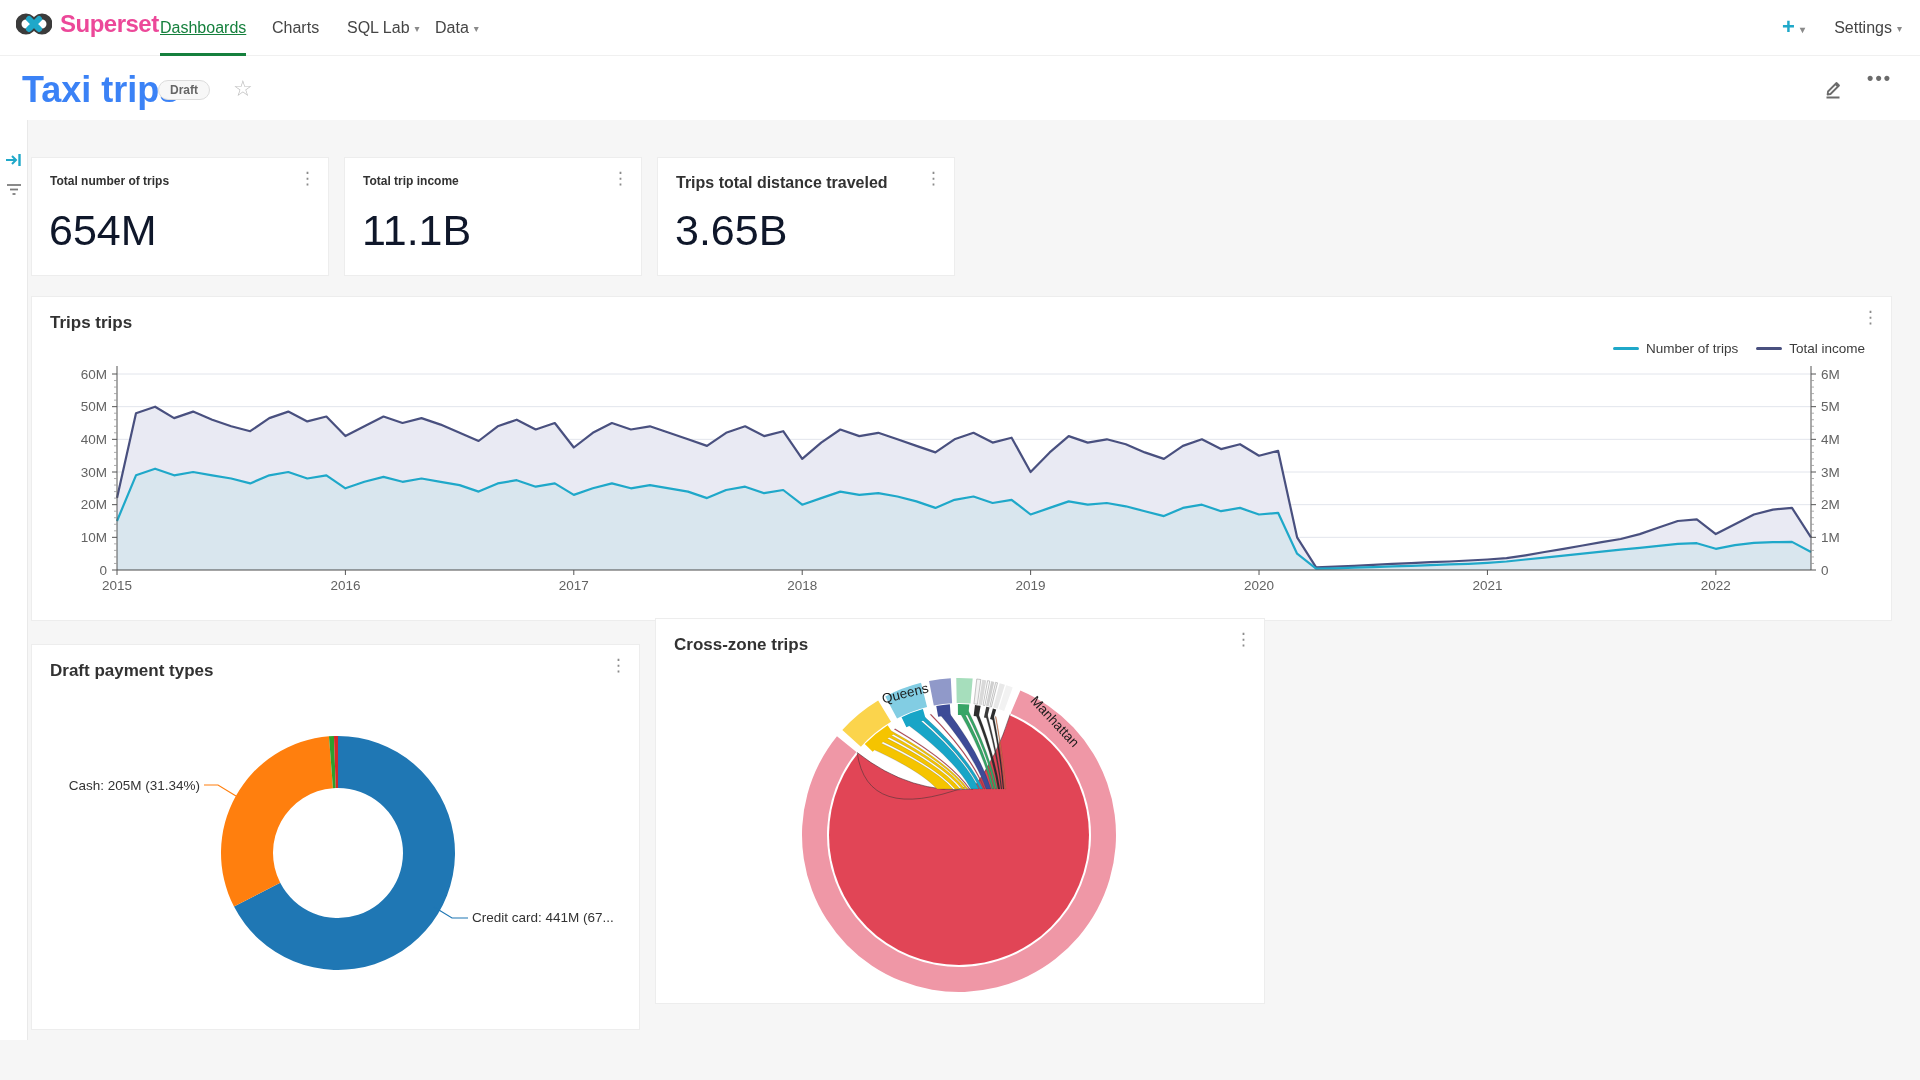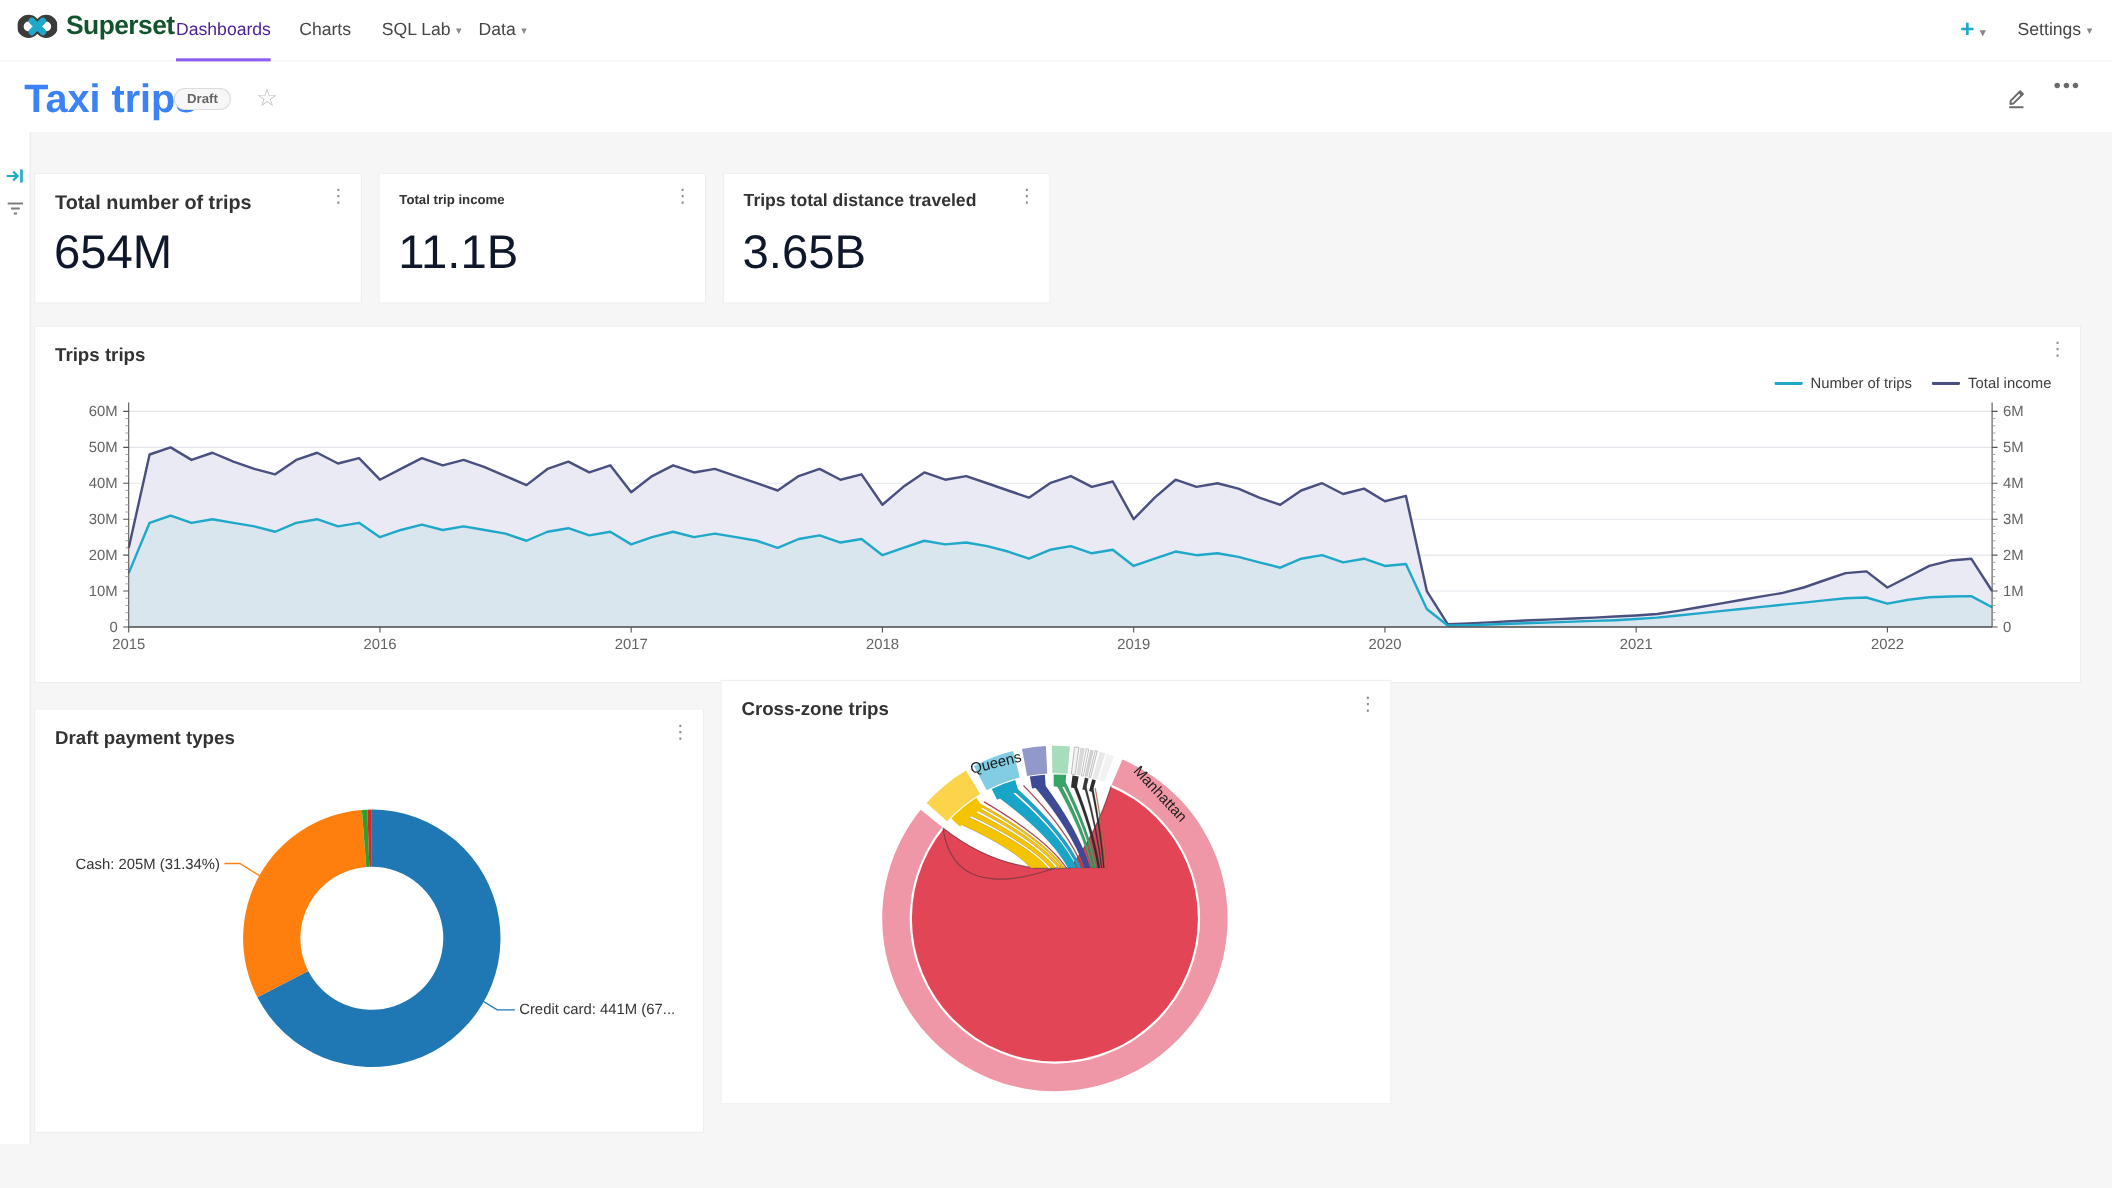--- a/index.html
+++ b/index.html
@@ -3,24 +3,24 @@
 <meta charset="utf-8">
 <style>
   * { margin:0; padding:0; box-sizing:border-box; }
   html,body { width:1920px; height:1080px; overflow:hidden;
     font-family:"Liberation Sans", sans-serif; background:#f6f6f6; color:#323232; }
 
   
   .nav { position:absolute; left:0; top:0; width:1920px; height:56px; background:#fff;
          border-bottom:1px solid #f0f0f0; }
   .brand { position:absolute; left:16px; top:10px; display:flex; align-items:center; cursor:pointer; }
-  .brand-name { font-size:24px; font-weight:700; color:#14532d; margin-left:8px; letter-spacing:-0.5px; }
+  .brand-name { font-size:24px; font-weight:700; color:#ec4899; margin-left:8px; letter-spacing:-0.5px; }
   .nav-item { position:absolute; top:0; height:56px; line-height:56px; font-size:16px;
               color:#454545; cursor:pointer; }
-  .nav-item.active { color:#4c1d95; border-bottom:3px solid #8b5cf6; }
+  .nav-item.active { color:#15803d; border-bottom:3px solid #15803d;text-decoration:underline; }
   .caret { display:inline-block; font-size:10px; color:#8a8a8a; margin-left:5px; transform:translateY(-1px); }
   .nav-plus { position:absolute; top:0; right:115px; height:56px; line-height:54px;
               color:#1fa8c9; font-size:22px; font-weight:700; cursor:pointer; }
   .nav-settings { position:absolute; top:0; right:18px; height:56px; line-height:56px;
               font-size:16px; color:#454545; cursor:pointer; }
 
   
   .hdr { position:absolute; left:0; top:56px; width:1920px; height:64px; background:#fff; }
   .hdr-title { position:absolute; left:22px; top:13px; font-size:36px; font-weight:700; color:#3b82f6; }
   .badge { position:absolute; left:158px; top:24px; font-size:12px; color:#666;
@@ -110,21 +110,21 @@
     <div class="fb-funnel">
       <svg width="18" height="16" viewBox="0 0 18 16">
         <path d="M2 3 H16" stroke="#7d7d7d" stroke-width="1.8"></path>
         <path d="M5 7.5 H13" stroke="#7d7d7d" stroke-width="1.8"></path>
         <path d="M7.5 12 H10.5" stroke="#7d7d7d" stroke-width="1.8"></path>
       </svg>
     </div>
   </div>
 
   <div class="card" style="left:31px; top:37px; width:298px; height:119px;">
-    <div class="card-title" style="font-size:18px;">Total number of trips</div>
+    <div class="card-title" style="font-size:12px;">Total number of trips</div>
     <div class="kebab">⋮</div>
     <div class="kpi-value">654M</div>
   </div>
   <div class="card" style="left:344px; top:37px; width:298px; height:119px;">
     <div class="card-title" style="font-size:12px;">Total trip income</div>
     <div class="kebab">⋮</div>
     <div class="kpi-value">11.1B</div>
   </div>
   <div class="card" style="left:657px; top:37px; width:298px; height:119px;">
     <div class="card-title" style="font-size:16px;">Trips total distance traveled</div>

